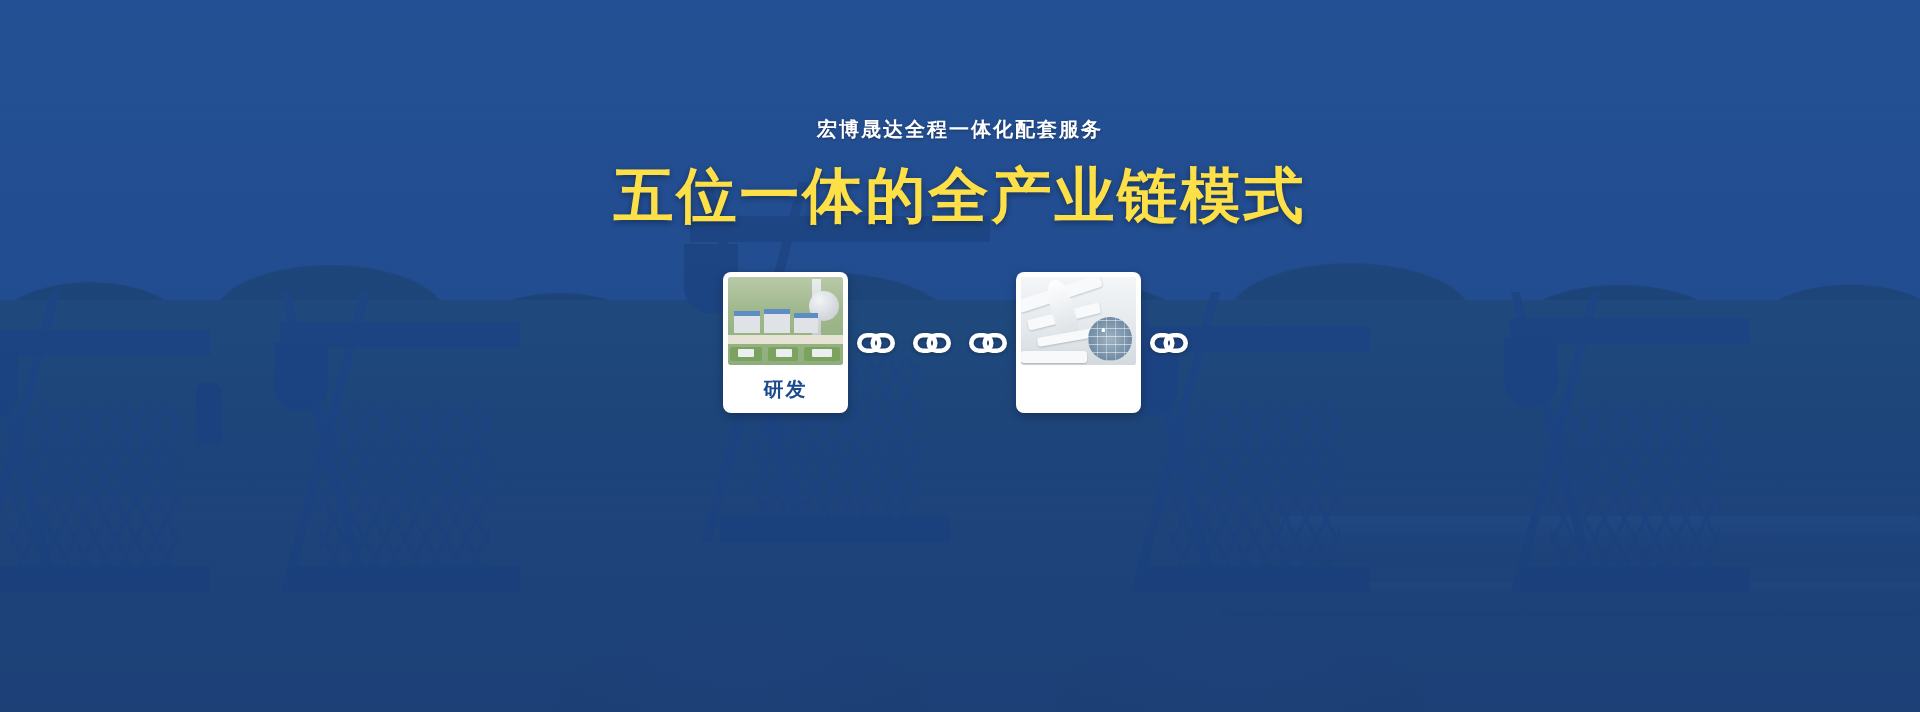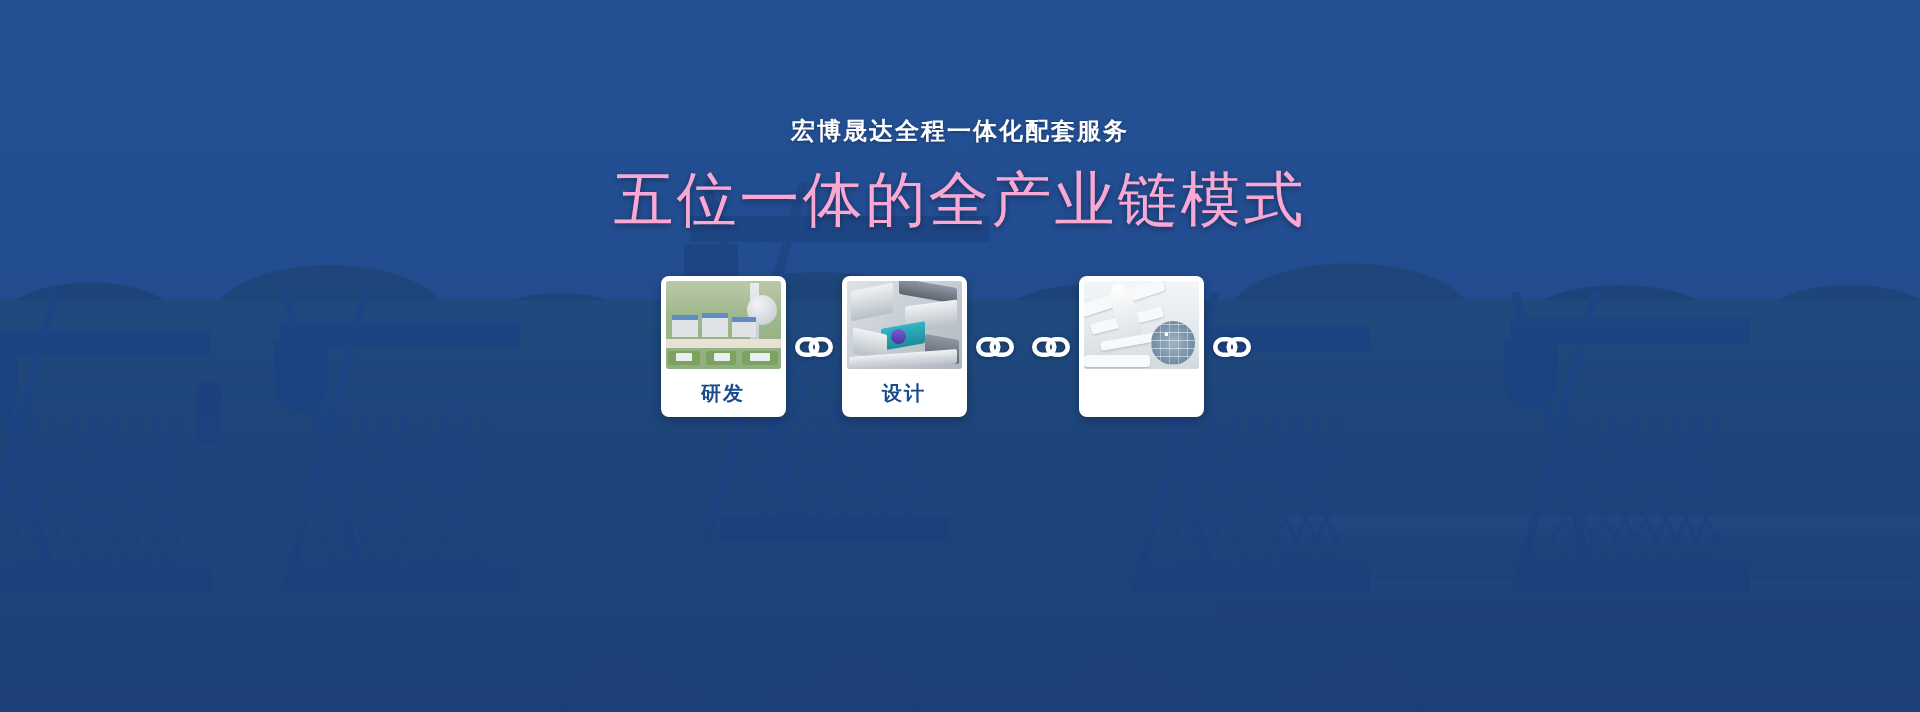--- a/index.html
+++ b/index.html
@@ -100,27 +100,27 @@
   }
 
   
   .content {
     position:absolute; inset:0; display:flex; flex-direction:column;
     align-items:center;
   }
 
   .subtitle {
     margin-top:119px;
-    font-size:24px; font-weight:bold; color:#ffffff;
+    font-size:20px; font-weight:bold; color:#ffffff;
     letter-spacing:2px; line-height:1;
     text-shadow:0 1px 3px rgba(0,0,0,.35);
   }
   .title {
     margin-top:25px;
-    font-size:60px; font-weight:normal; color:#f9a8d4;
+    font-size:60px; font-weight:bold; color:#fde047;
     letter-spacing:3px; line-height:1.05;
     text-shadow:0 2px 6px rgba(0,0,0,.38);
   }
 
   
   .chain {
     margin-top:45px;
     display:flex; align-items:center; 
   }
 
@@ -345,35 +345,20 @@
 
       <div class="link-icon">
         <svg width="38" height="24" viewBox="0 0 38 24" aria-hidden="true">
           <g fill="none" stroke="#ffffff" stroke-width="4.6">
             <rect x="2.3" y="4.3" width="20" height="15.4" rx="7.7"></rect>
             <rect x="15.7" y="4.3" width="20" height="15.4" rx="7.7"></rect>
           </g>
         </svg>
       </div>
 
-      <div class="card">
-        <div class="card-thumb">
-          <div class="th th-cad">
-            <div class="part grey" style="left:4px;  top:6px;  width:42px; height:30px; transform:skewY(-12deg);"></div>
-            <div class="part dark" style="left:52px; top:2px;  width:58px; height:16px; transform:skewY(10deg);"></div>
-            <div class="part grey" style="left:58px; top:22px; width:52px; height:26px; transform:skewY(-8deg);"></div>
-            <div class="part teal" style="left:34px; top:44px; width:44px; height:22px; transform:skewY(-10deg);"></div>
-            <div class="part purple" style="left:44px; top:48px; width:15px; height:15px;"></div>
-            <div class="part grey" style="left:6px;  top:50px; width:34px; height:26px; transform:skewY(12deg);"></div>
-            <div class="part dark" style="left:78px; top:56px; width:34px; height:24px; transform:skewY(10deg);"></div>
-            <div class="part grey" style="left:2px;  top:72px; width:108px; height:14px; transform:skewY(-4deg);"></div>
-          </div>
-        </div>
-        <div class="card-label">设计</div>
-      </div>
 
       <div class="link-icon">
         <svg width="38" height="24" viewBox="0 0 38 24" aria-hidden="true">
           <g fill="none" stroke="#ffffff" stroke-width="4.6">
             <rect x="2.3" y="4.3" width="20" height="15.4" rx="7.7"></rect>
             <rect x="15.7" y="4.3" width="20" height="15.4" rx="7.7"></rect>
           </g>
         </svg>
       </div>
 

